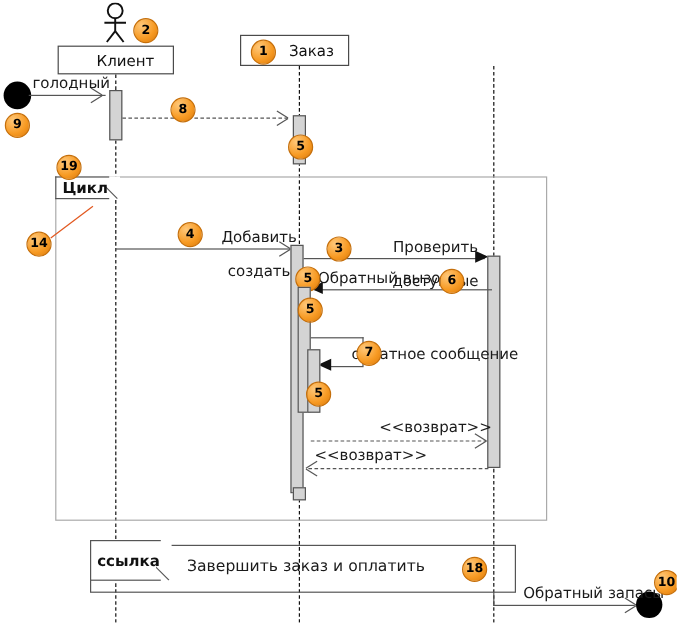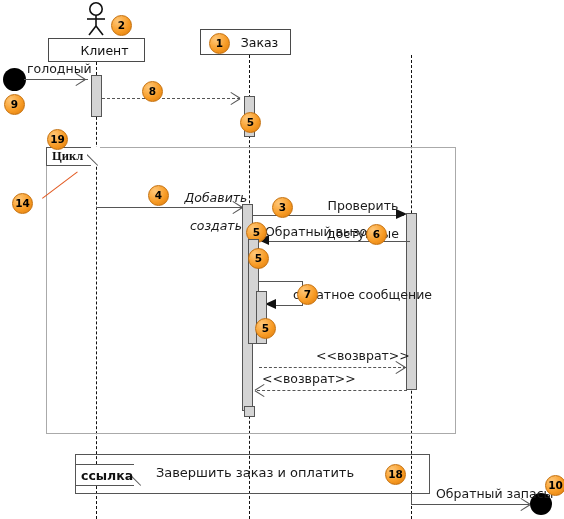--- a/index.html
+++ b/index.html
@@ -104,34 +104,34 @@
   <div class="act" style="left:91px;top:75px;width:11px;height:42px;"></div>
 
   <div class="hline dash" style="left:102px;top:98px;width:138px;"></div>
   <div class="arrow-open-r" style="left:231px;top:92px;"></div>
   <div class="mk" style="left:142px;top:81px;">8</div>
 
   <div class="act" style="left:244px;top:96px;width:11px;height:41px;"></div>
   <div class="mk" style="left:240px;top:112px;">5</div>
 
   <div class="frame" style="left:46px;top:147px;width:410px;height:287px;"></div>
-  <div class="tab" style="left:46px;top:147px;width:54px;height:19px;font-family:Liberation Serif, serif;">
+  <div class="tab" style="left:46px;top:147px;width:54px;height:19px;">
     <span class="tl"></span>
     <span class="bl"></span>
     <span class="ll"></span>
     <span class="dg"></span>
     <span style="position:relative;z-index:2;">Цикл</span>
   </div>
   <div class="mk" style="left:47px;top:129px;">19</div>
-  <div class="mk" style="left:12px;top:193px;">14</div>
+  <div class="mk" style="left:22px;top:193px;">14</div>
   <div class="mkline" style="left:42px;top:198px;width:44px;transform:rotate(-37deg);"></div>
 
   <div class="hline" style="left:96px;top:207px;width:146px;"></div>
   <div class="arrow-open-r" style="left:233px;top:201px;"></div>
-  <div class="lbl center" style="left:163px;top:177px;width:90px;font-style:italic;">
+  <div class="lbl center" style="left:163px;top:177px;width:90px;">
     <span>Добавить</span><br>
     <span>создать</span>
   </div>
   <div class="mk" style="left:148px;top:185px;">4</div>
 
   <div class="act" style="left:242px;top:204px;width:11px;height:207px;"></div>
 
   <div class="hline" style="left:253px;top:215px;width:151px;"></div>
   <div class="arrow-solid-r" style="left:396px;top:209px;"></div>
   <div class="lbl center" style="left:300px;top:185px;width:110px;">
@@ -168,21 +168,21 @@
   <div class="arrow-open-r" style="left:396px;top:361px;"></div>
   <div class="lbl" style="left:316px;top:349px;">&lt;&lt;возврат&gt;&gt;</div>
 
   <div class="hline dash" style="left:257px;top:390px;width:150px;"></div>
   <div class="arrow-open-l" style="left:252px;top:384px;"></div>
   <div class="lbl" style="left:262px;top:372px;">&lt;&lt;возврат&gt;&gt;</div>
 
   <div class="act" style="left:244px;top:406px;width:11px;height:11px;"></div>
 
   <div class="frame dark" style="left:75px;top:454px;width:355px;height:40px;"></div>
-  <div class="tab" style="left:75px;top:464px;width:68px;height:22px;">
+  <div class="tab" style="left:75px;top:450px;width:68px;height:34px;">
     <span class="tl"></span>
     <span class="bl"></span>
     <span class="ll"></span>
     <span class="dg"></span>
     <span style="position:relative;z-index:2;">ссылка</span>
   </div>
   <div class="lbl center" style="left:150px;top:466px;width:210px;font-size:13px;">Завершить заказ и оплатить</div>
   <div class="mk" style="left:385px;top:464px;">18</div>
 
   <div class="hline" style="left:411px;top:504px;width:118px;"></div>

